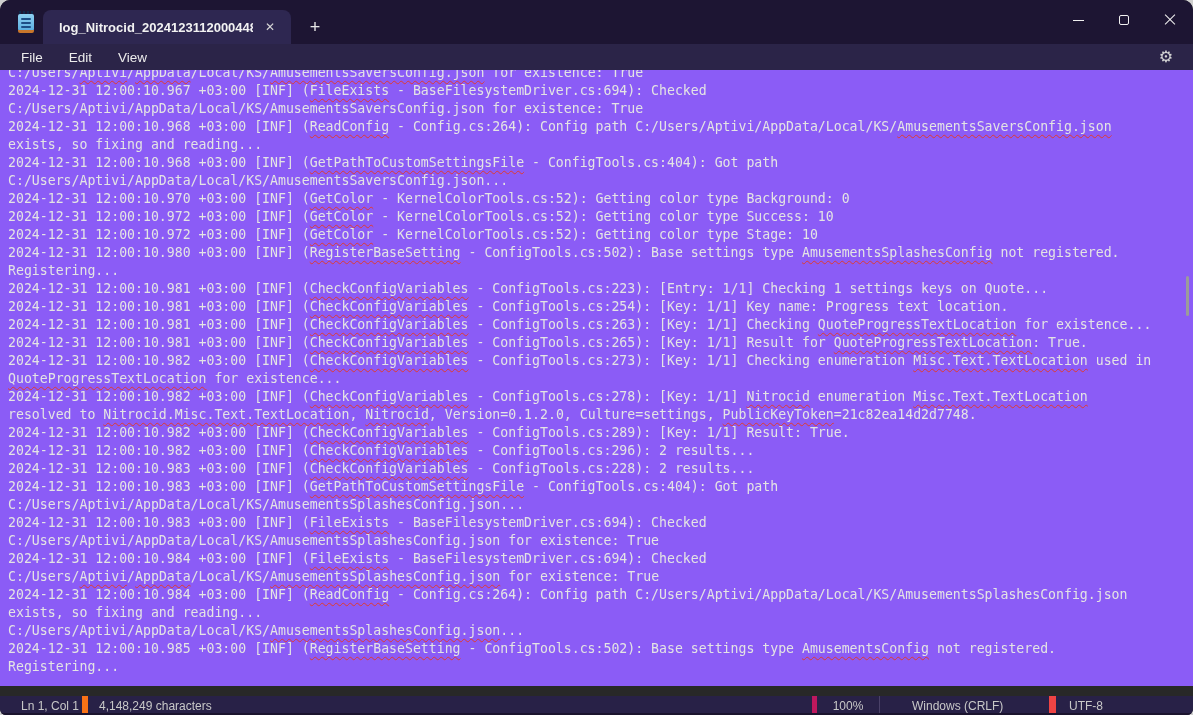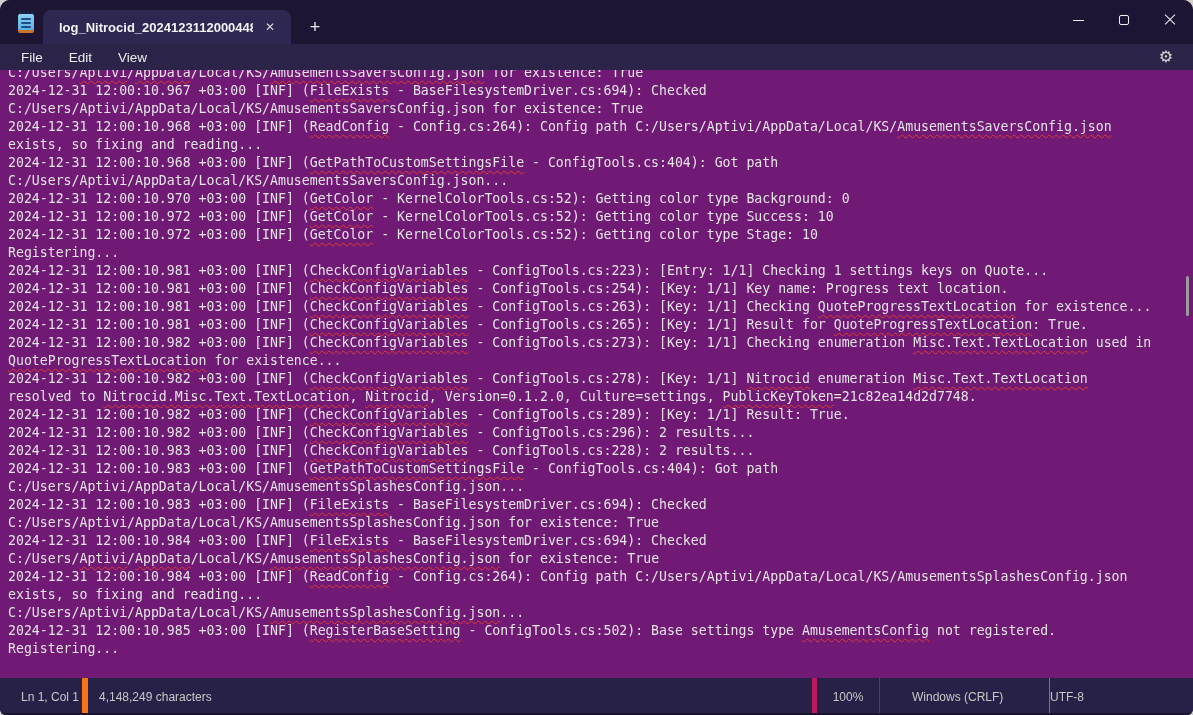--- a/index.html
+++ b/index.html
@@ -68,48 +68,48 @@
   .gear-btn {
     position:absolute; right:12px; top:1px; width:30px; height:24px;
     border:none; background:transparent; color:#d4d4d4; font-size:16px; line-height:24px;
     border-radius:4px; cursor:pointer; text-align:center;
     font-family:"DejaVu Sans", sans-serif;
   }
 
   
   .editor {
     position:absolute; top:70px; left:0; right:0; bottom:29px;
-    background:#701a75; overflow:hidden; cursor:text;
+    background:#8b5cf6; overflow:hidden; cursor:text;
   }
   .lines { margin-top:-6px; padding-left:8px; }
   .log-line {
     font-family:"DejaVu Sans Mono","Liberation Mono",monospace;
     font-size:13.2px; line-height:18px; color:#e4e4e4; white-space:pre;
   }
   .sq {
     text-decoration-line:underline; text-decoration-style:wavy;
     text-decoration-color:#e03a2f; text-decoration-thickness:1px;
     text-underline-offset:3px; text-decoration-skip-ink:none;
   }
   .scrollbar { position:absolute; top:0; right:0; width:12px; bottom:0; }
   .scroll-thumb { position:absolute; right:4px; top:206px; width:3px; height:40px; background:#9b9b9b; border-radius:2px; }
 
   
   .statusbar {
-    position:absolute; left:0; right:0; bottom:0; height:37px;
+    position:absolute; left:0; right:0; bottom:0; height:19px;
     background:#282147; color:#c8c8c8; font-size:12px;
     display:flex; align-items:flex-start;
   }
   .statusbar .seg { display:flex; align-items:center; height:100%; white-space:nowrap; }
   .seg-lncol { padding-left:21px; width:82px; }
   .seg-chars { border-left:6px solid #f97316; padding-left:11px; flex:0 0 auto; }
   .spacer { flex:1; }
   .seg-zoom { border-left:5px solid #be185d; width:67px; justify-content:center; cursor:pointer; }
   .seg-eol  { border-left:1px solid #4a4168; width:170px; padding-left:32px; cursor:pointer; }
-  .seg-enc  { border-left:1px solid #ef4444; width:144px; cursor:pointer; }
+  .seg-enc  { border-left:7px solid #ef4444; width:144px; padding-left:13px; cursor:pointer; }
   .statusbar::after { content:""; position:absolute; left:0; right:0; bottom:0; height:2px; background:#1b142e; }
 </style>
 </head>
 <body>
 
 <div class="window">
 
   <div class="titlebar">
     <div class="app-icon">
       <span class="spiral"></span>
@@ -150,20 +150,21 @@
         <div class="log-line"><span>C:/Users/</span><span class="sq">Aptivi</span><span>/</span><span class="sq">AppData</span><span>/Local/KS/</span><span class="sq">AmusementsSaversConfig.json</span><span> for existence: True</span></div>
         <div class="log-line"><span>2024-12-31 12:00:10.967 +03:00 [INF] (</span><span class="sq">FileExists</span><span> - BaseFilesystemDriver.cs:694): Checked</span></div>
         <div class="log-line"><span>C:/Users/Aptivi/AppData/Local/KS/AmusementsSaversConfig.json for existence: True</span></div>
         <div class="log-line"><span>2024-12-31 12:00:10.968 +03:00 [INF] (</span><span class="sq">ReadConfig</span><span> - Config.cs:264): Config path C:/Users/Aptivi/AppData/Local/KS/</span><span class="sq">AmusementsSaversConfig.json</span></div>
         <div class="log-line"><span>exists, so fixing and reading...</span></div>
         <div class="log-line"><span>2024-12-31 12:00:10.968 +03:00 [INF] (</span><span class="sq">GetPathToCustomSettingsFile</span><span> - ConfigTools.cs:404): Got path</span></div>
         <div class="log-line"><span>C:/Users/Aptivi/AppData/Local/KS/AmusementsSaversConfig.json...</span></div>
         <div class="log-line"><span>2024-12-31 12:00:10.970 +03:00 [INF] (</span><span class="sq">GetColor</span><span> - KernelColorTools.cs:52): Getting color type Background: 0</span></div>
         <div class="log-line"><span>2024-12-31 12:00:10.972 +03:00 [INF] (</span><span class="sq">GetColor</span><span> - KernelColorTools.cs:52): Getting color type Success: 10</span></div>
         <div class="log-line"><span>2024-12-31 12:00:10.972 +03:00 [INF] (</span><span class="sq">GetColor</span><span> - KernelColorTools.cs:52): Getting color type Stage: 10</span></div>
+        <div class="log-line"><span>2024-12-31 12:00:10.980 +03:00 [INF] (</span><span class="sq">RegisterBaseSetting</span><span> - ConfigTools.cs:502): Base settings type </span><span class="sq">AmusementsSplashesConfig</span><span> not registered.</span></div>
         <div class="log-line"><span>Registering...</span></div>
         <div class="log-line"><span>2024-12-31 12:00:10.981 +03:00 [INF] (</span><span class="sq">CheckConfigVariables</span><span> - ConfigTools.cs:223): [Entry: 1/1] Checking 1 settings keys on Quote...</span></div>
         <div class="log-line"><span>2024-12-31 12:00:10.981 +03:00 [INF] (</span><span class="sq">CheckConfigVariables</span><span> - ConfigTools.cs:254): [Key: 1/1] Key name: Progress text location.</span></div>
         <div class="log-line"><span>2024-12-31 12:00:10.981 +03:00 [INF] (</span><span class="sq">CheckConfigVariables</span><span> - ConfigTools.cs:263): [Key: 1/1] Checking </span><span class="sq">QuoteProgressTextLocation</span><span> for existence...</span></div>
         <div class="log-line"><span>2024-12-31 12:00:10.981 +03:00 [INF] (</span><span class="sq">CheckConfigVariables</span><span> - ConfigTools.cs:265): [Key: 1/1] Result for </span><span class="sq">QuoteProgressTextLocation</span><span>: True.</span></div>
         <div class="log-line"><span>2024-12-31 12:00:10.982 +03:00 [INF] (</span><span class="sq">CheckConfigVariables</span><span> - ConfigTools.cs:273): [Key: 1/1] Checking enumeration </span><span class="sq">Misc.Text.TextLocation</span><span> used in</span></div>
         <div class="log-line"><span class="sq">QuoteProgressTextLocation</span><span> for existence...</span></div>
         <div class="log-line"><span>2024-12-31 12:00:10.982 +03:00 [INF] (</span><span class="sq">CheckConfigVariables</span><span> - ConfigTools.cs:278): [Key: 1/1] </span><span class="sq">Nitrocid</span><span> enumeration </span><span class="sq">Misc.Text.TextLocation</span></div>
         <div class="log-line"><span>resolved to </span><span class="sq">Nitrocid.Misc.Text.TextLocation</span><span>, </span><span class="sq">Nitrocid</span><span>, Version=0.1.2.0, Culture=settings, </span><span class="sq">PublicKeyToken</span><span>=21c82ea14d2d7748.</span></div>
         <div class="log-line"><span>2024-12-31 12:00:10.982 +03:00 [INF] (</span><span class="sq">CheckConfigVariables</span><span> - ConfigTools.cs:289): [Key: 1/1] Result: True.</span></div>

